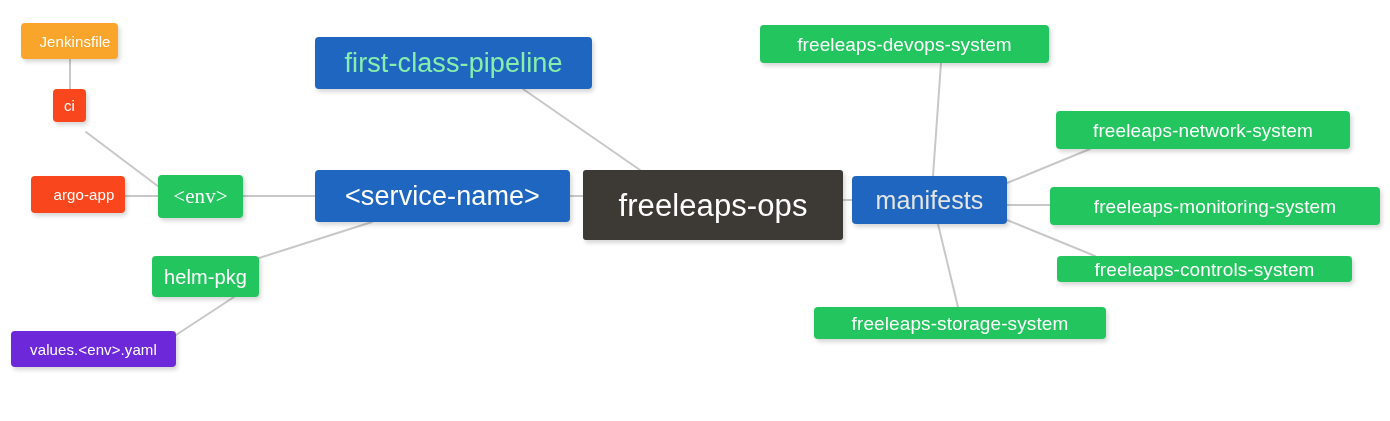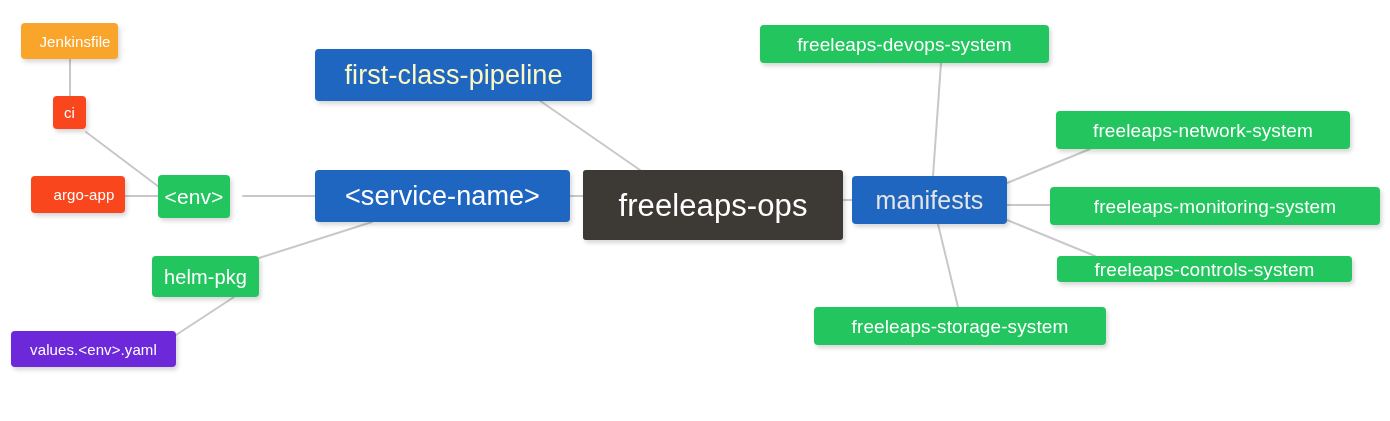--- a/index.html
+++ b/index.html
@@ -56,36 +56,36 @@
       <line x1="933" y1="176" x2="941" y2="63" stroke="#c8c8c8" stroke-width="2" stroke-linecap="round"></line>
       <line x1="1007" y1="183" x2="1090" y2="149" stroke="#c8c8c8" stroke-width="2" stroke-linecap="round"></line>
       <line x1="1007" y1="205" x2="1050" y2="205" stroke="#c8c8c8" stroke-width="2" stroke-linecap="round"></line>
       <line x1="1007" y1="220" x2="1095" y2="256" stroke="#c8c8c8" stroke-width="2" stroke-linecap="round"></line>
       <line x1="938" y1="224" x2="958" y2="307" stroke="#c8c8c8" stroke-width="2" stroke-linecap="round"></line>
     </svg>
   <div id="node-layer">
       <div class="node" style="left: 21px; top: 23px; width: 97px; height: 36px; background: rgb(249, 165, 43); font-size: 15px; color: rgb(255, 255, 255); padding-left: 11px;">
         <span>Jenkinsfile</span>
       </div>
-      <div class="node" style="left: 53px; top: 96px; width: 33px; height: 33px; background: rgb(249, 70, 28); font-size: 15px; color: rgb(255, 255, 255);">
+      <div class="node" style="left: 53px; top: 89px; width: 33px; height: 33px; background: rgb(249, 70, 28); font-size: 15px; color: rgb(255, 255, 255);">
         <span>ci</span>
       </div>
       <div class="node" style="left: 31px; top: 176px; width: 94px; height: 37px; background: rgb(249, 70, 28); font-size: 15px; color: rgb(255, 255, 255); padding-left: 12px;">
         <span>argo-app</span>
       </div>
-      <div class="node" style="left: 158px; top: 175px; width: 72px; height: 43px; background: rgb(34, 197, 94); font-size: 21px; color: rgb(255, 255, 255);">
+      <div class="node" style="left: 158px; top: 175px; width: 85px; height: 43px; background: rgb(34, 197, 94); font-size: 21px; color: rgb(255, 255, 255); font-family: Liberation Serif, serif;">
         <span>&lt;env&gt;</span>
       </div>
       <div class="node" style="left: 152px; top: 256px; width: 107px; height: 41px; background: rgb(34, 197, 94); font-size: 20px; color: rgb(255, 255, 255);">
         <span>helm-pkg</span>
       </div>
       <div class="node" style="left: 11px; top: 331px; width: 165px; height: 36px; background: #6d28d9; font-size: 15px; color: rgb(255, 255, 255);">
         <span>values.&lt;env&gt;.yaml</span>
       </div>
-      <div class="node" style="left: 315px; top: 37px; width: 277px; height: 52px; background: rgb(31, 102, 193); font-size: 27px; color: #fef9c3; margin-top: 12px;">
+      <div class="node" style="left: 315px; top: 37px; width: 277px; height: 52px; background: rgb(31, 102, 193); font-size: 27px; color: #86efac;">
         <span>first-class-pipeline</span>
       </div>
       <div class="node" style="left: 315px; top: 170px; width: 255px; height: 52px; background: rgb(31, 102, 193); font-size: 27px; color: rgb(255, 255, 255);">
         <span>&lt;service-name&gt;</span>
       </div>
       <div class="node root" style="left: 583px; top: 170px; width: 260px; height: 70px; background: rgb(61, 57, 53); font-size: 31px; color: rgb(255, 255, 255);">
         <span>freeleaps-ops</span>
       </div>
       <div class="node" style="left: 852px; top: 176px; width: 155px; height: 48px; background: rgb(31, 102, 193); font-size: 25px; color: #e5e5e5;">
         <span>manifests</span>
@@ -95,17 +95,17 @@
       </div>
       <div class="node" style="left: 1056px; top: 111px; width: 294px; height: 38px; background: rgb(34, 197, 94); font-size: 19px; color: rgb(255, 255, 255);">
         <span>freeleaps-network-system</span>
       </div>
       <div class="node" style="left: 1050px; top: 187px; width: 330px; height: 38px; background: rgb(34, 197, 94); font-size: 19px; color: rgb(255, 255, 255);">
         <span>freeleaps-monitoring-system</span>
       </div>
       <div class="node" style="left: 1057px; top: 256px; width: 295px; height: 26px; background: rgb(34, 197, 94); font-size: 19px; color: rgb(255, 255, 255);">
         <span>freeleaps-controls-system</span>
       </div>
-      <div class="node" style="left: 814px; top: 307px; width: 292px; height: 38px; background: rgb(34, 197, 94); font-size: 19px; color: rgb(255, 255, 255);">
+      <div class="node" style="left: 814px; top: 307px; width: 292px; height: 32px; background: rgb(34, 197, 94); font-size: 19px; color: rgb(255, 255, 255);">
         <span>freeleaps-storage-system</span>
       </div>
     </div>
 </div>
 
 </body></html>

